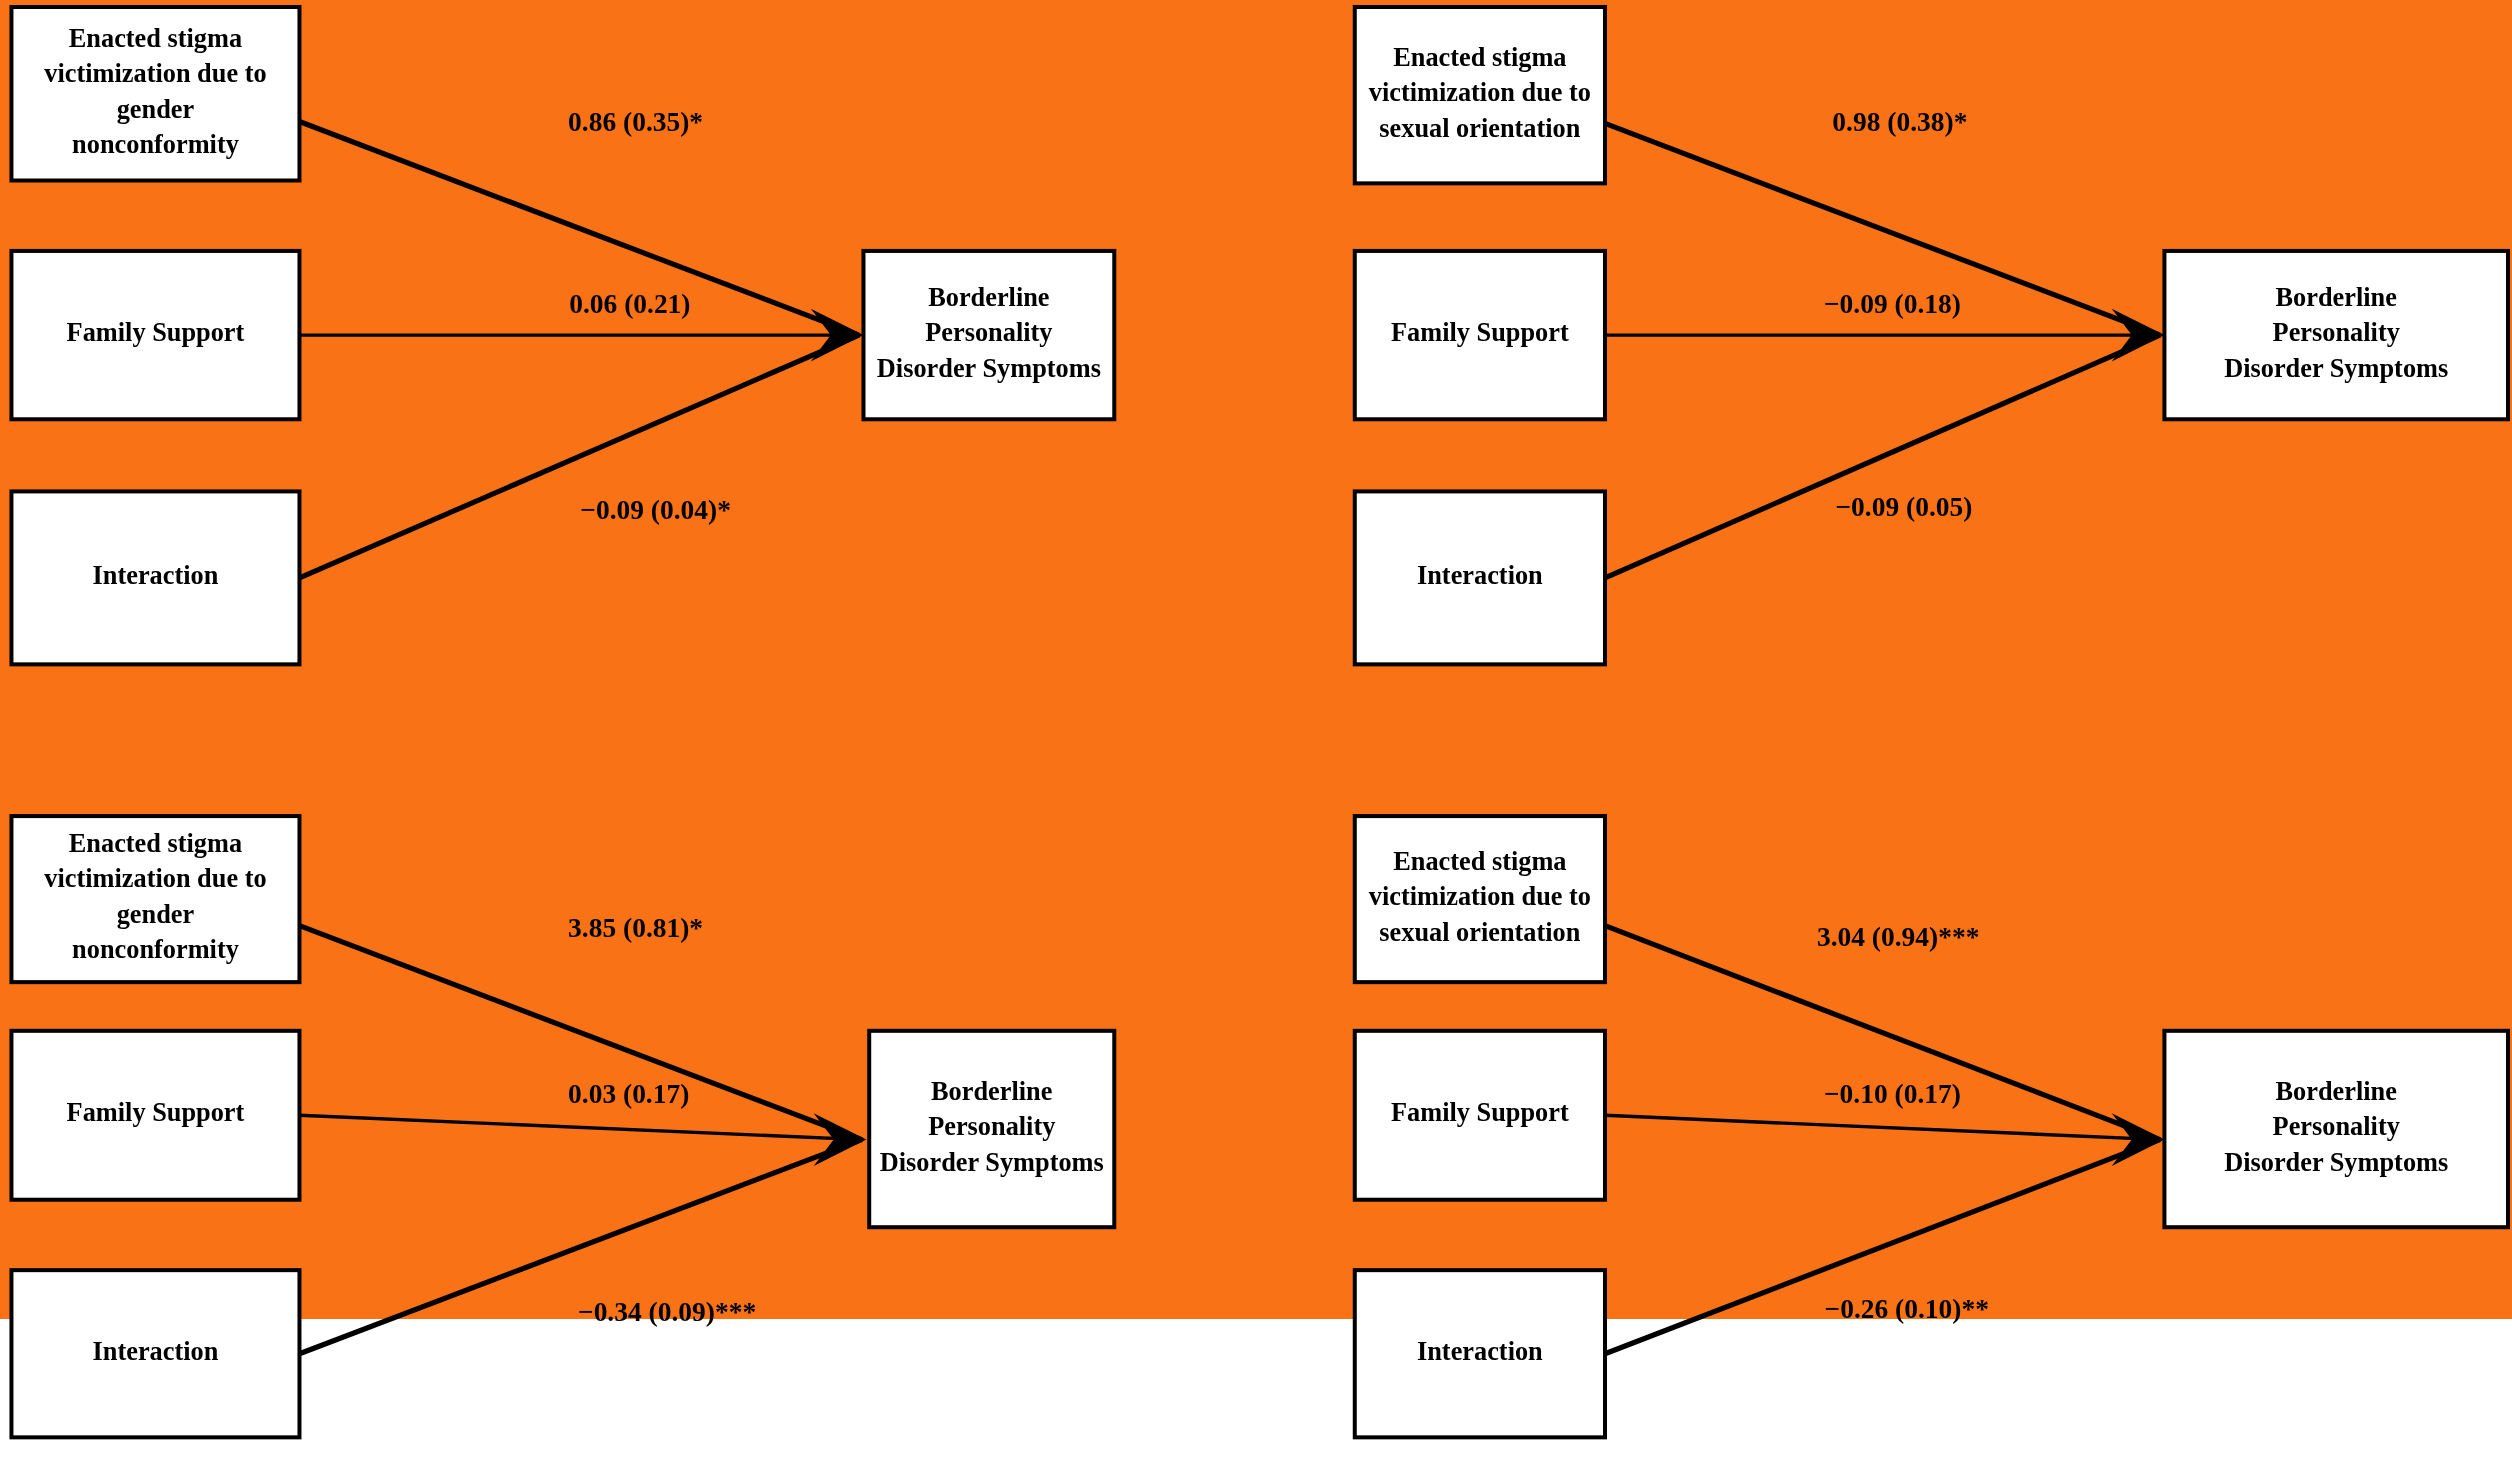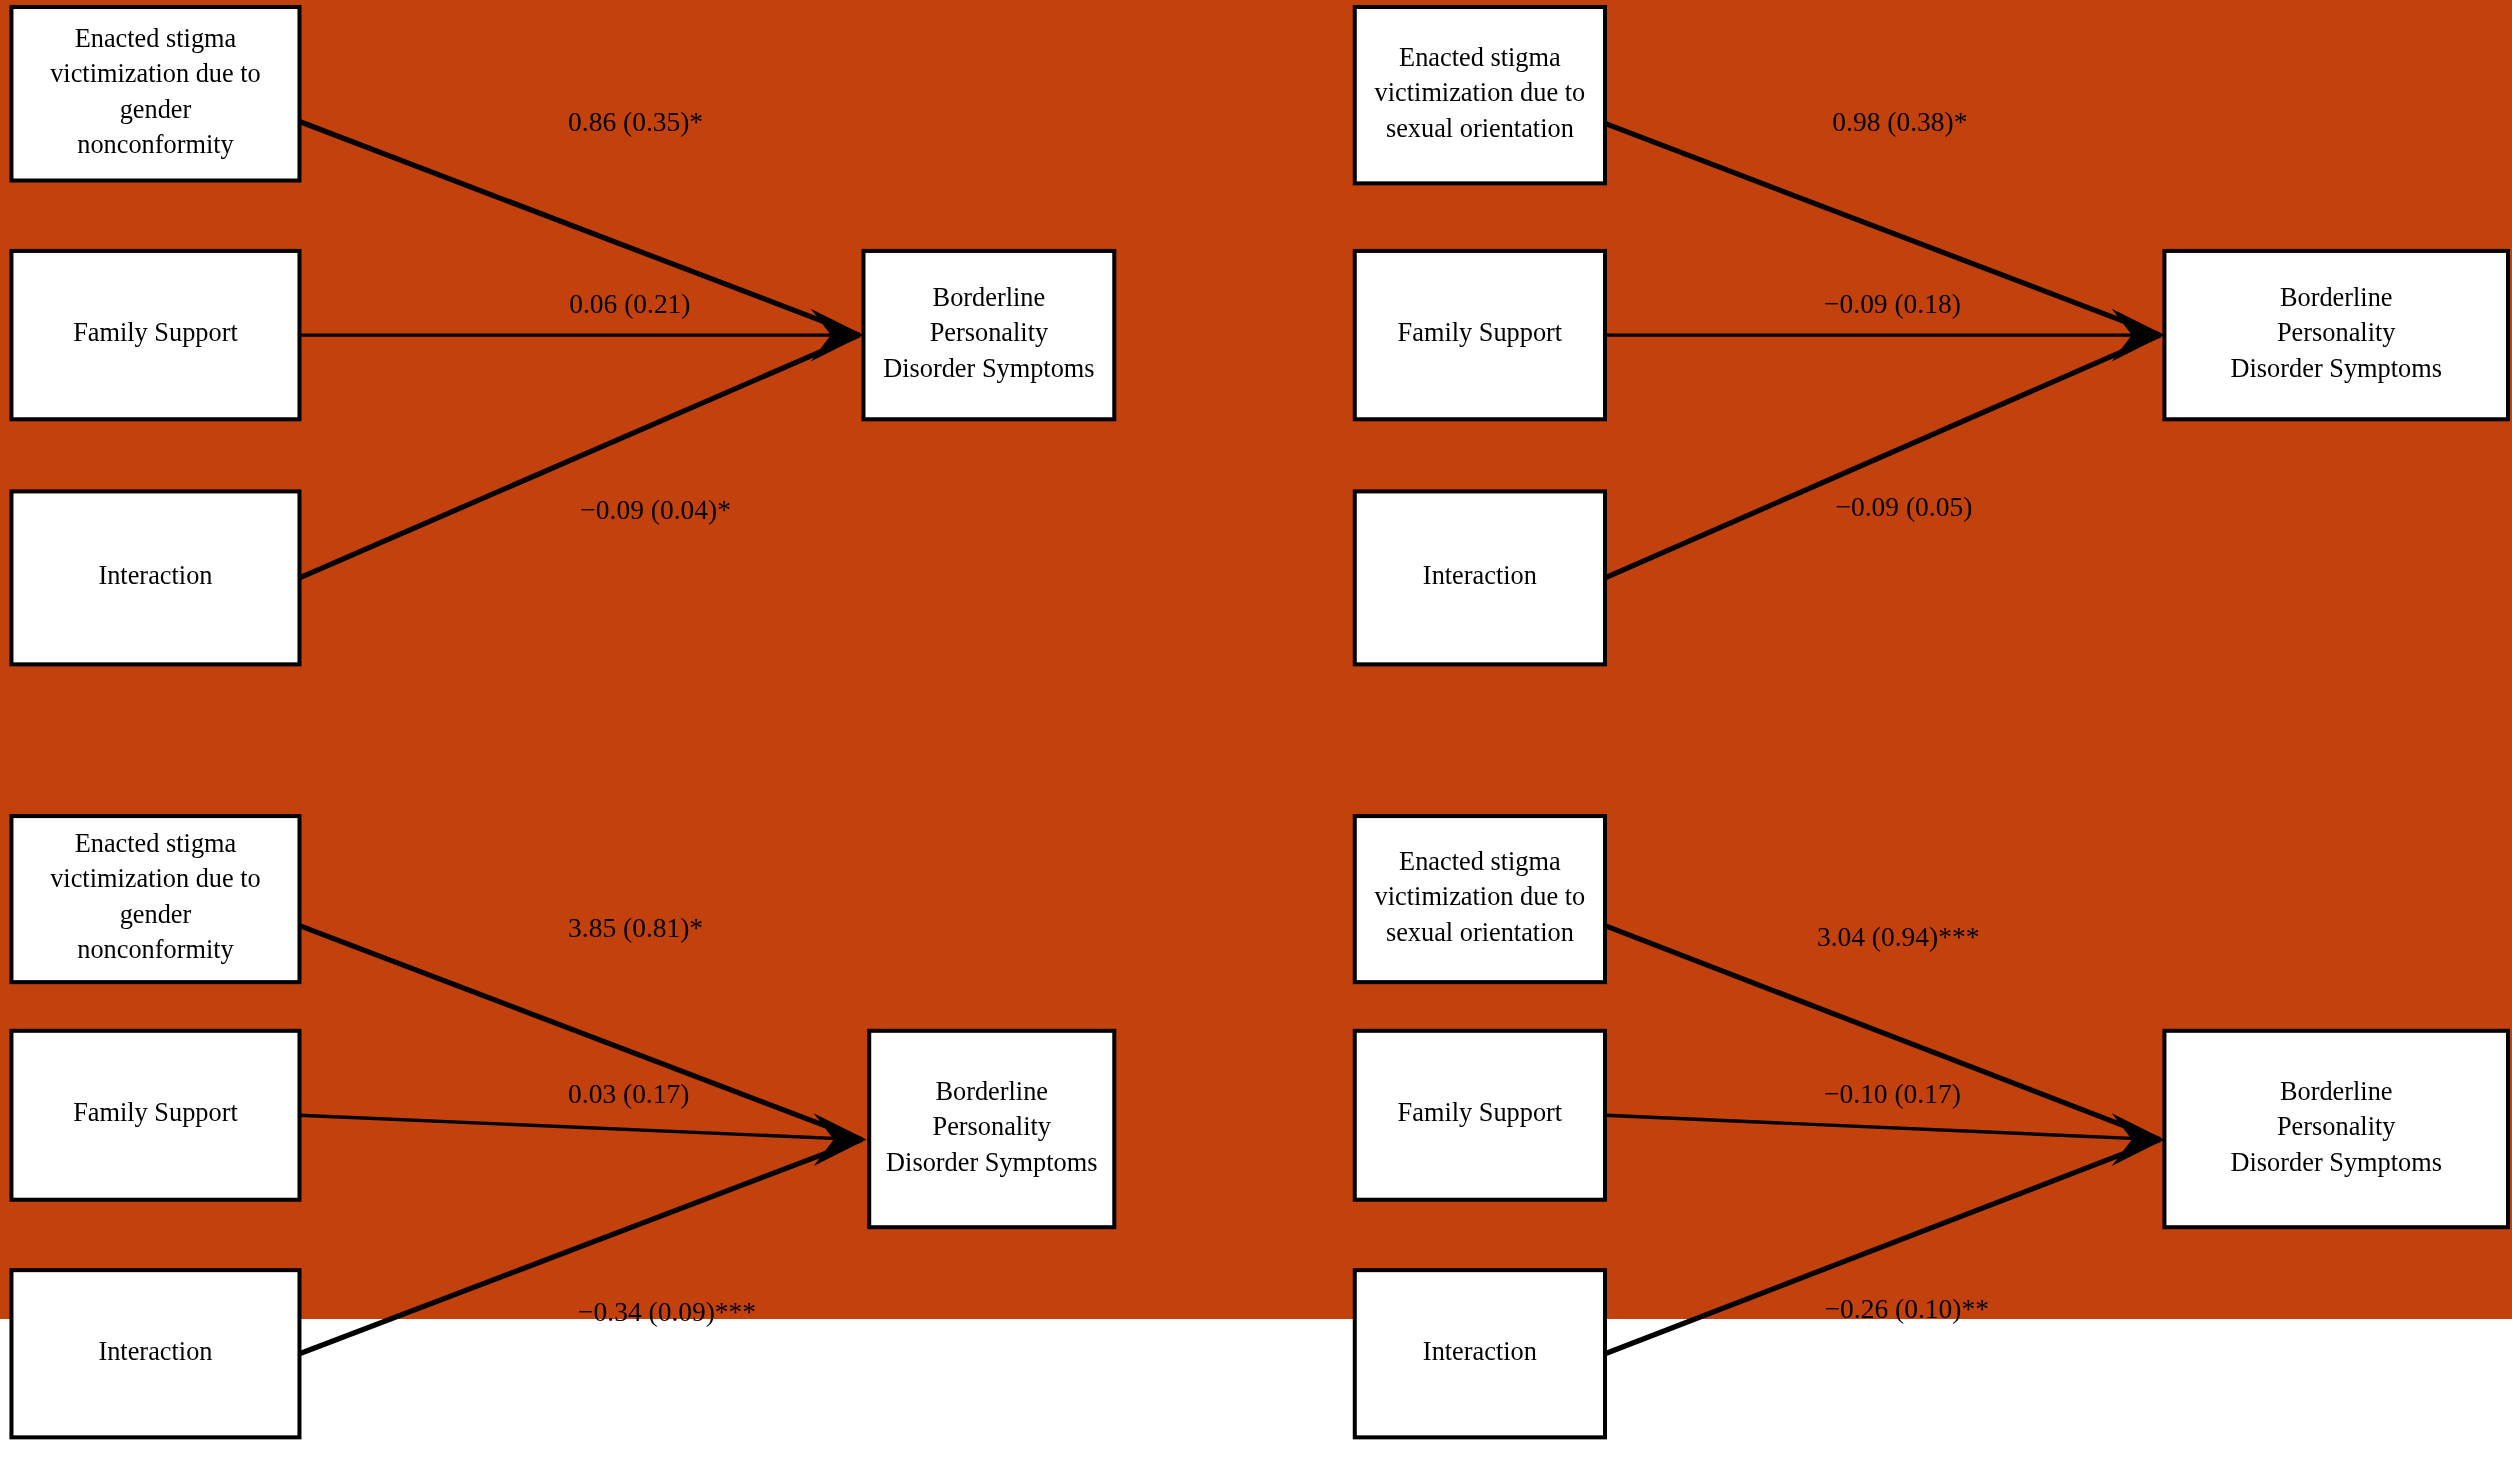--- a/index.html
+++ b/index.html
@@ -11,21 +11,22 @@
     width: 2512px;
     height: 1481px;
     font-family: "Liberation Serif", "DejaVu Serif", serif;
     color: #000000;
     overflow: hidden;
   }
   #figure {
     position: relative;
     width: 2512px;
     height: 1319px;
-    background: #c2410c;
+    background: #f97316;
+    font-weight: bold;
   }
   svg.diagram {
     position: absolute;
     top: 0;
     left: 0;
     width: 2512px;
     height: 1481px;
     display: block;
   }
   .node-box {

